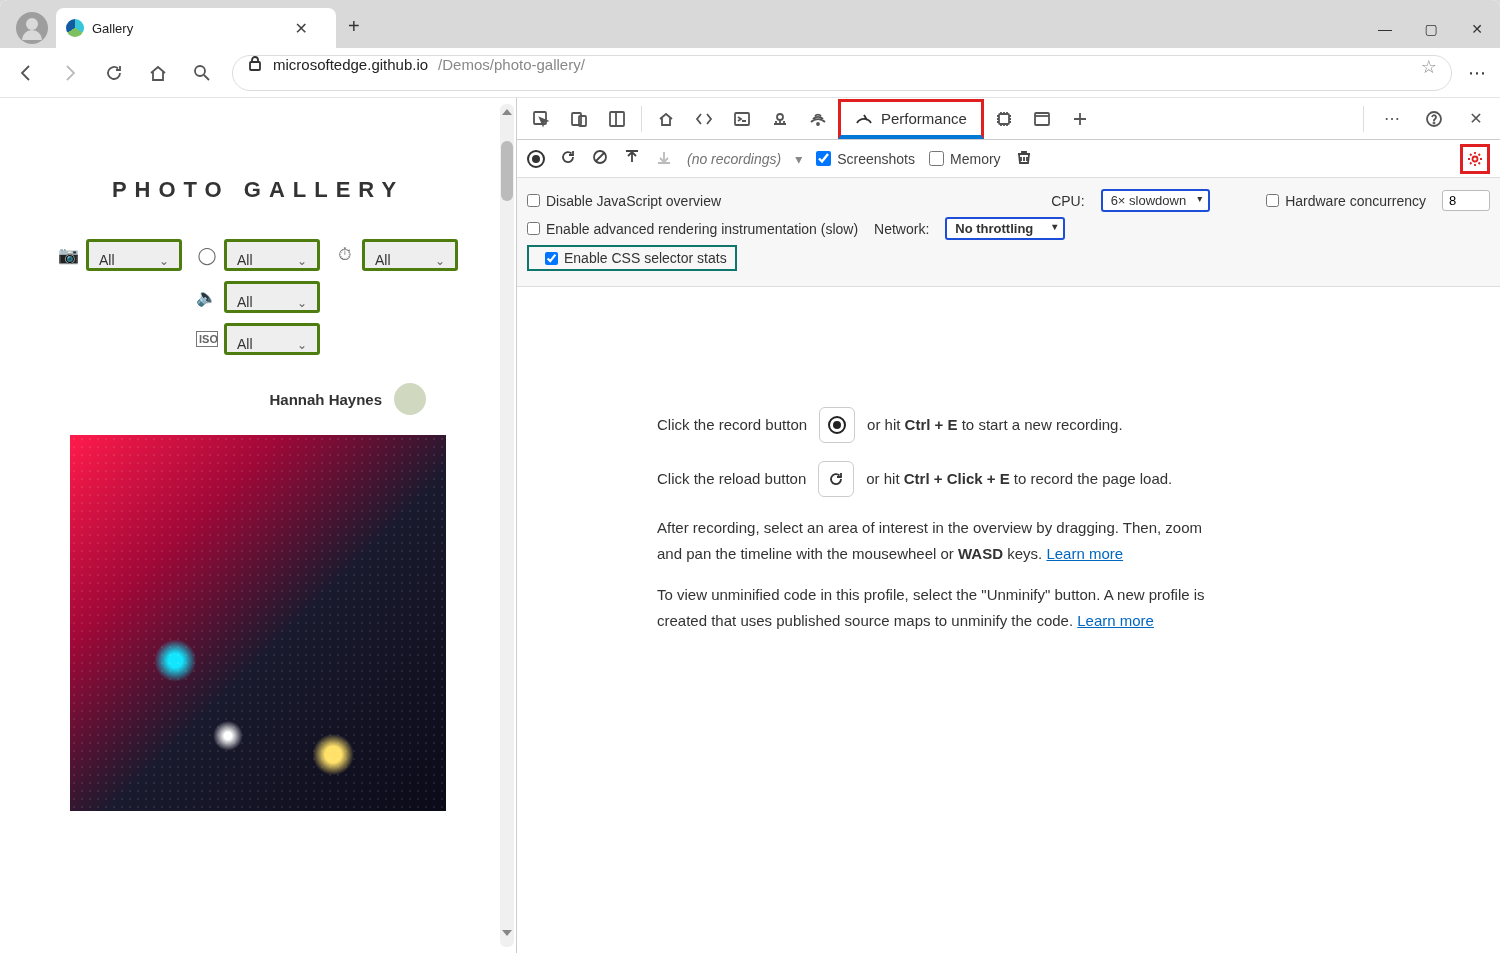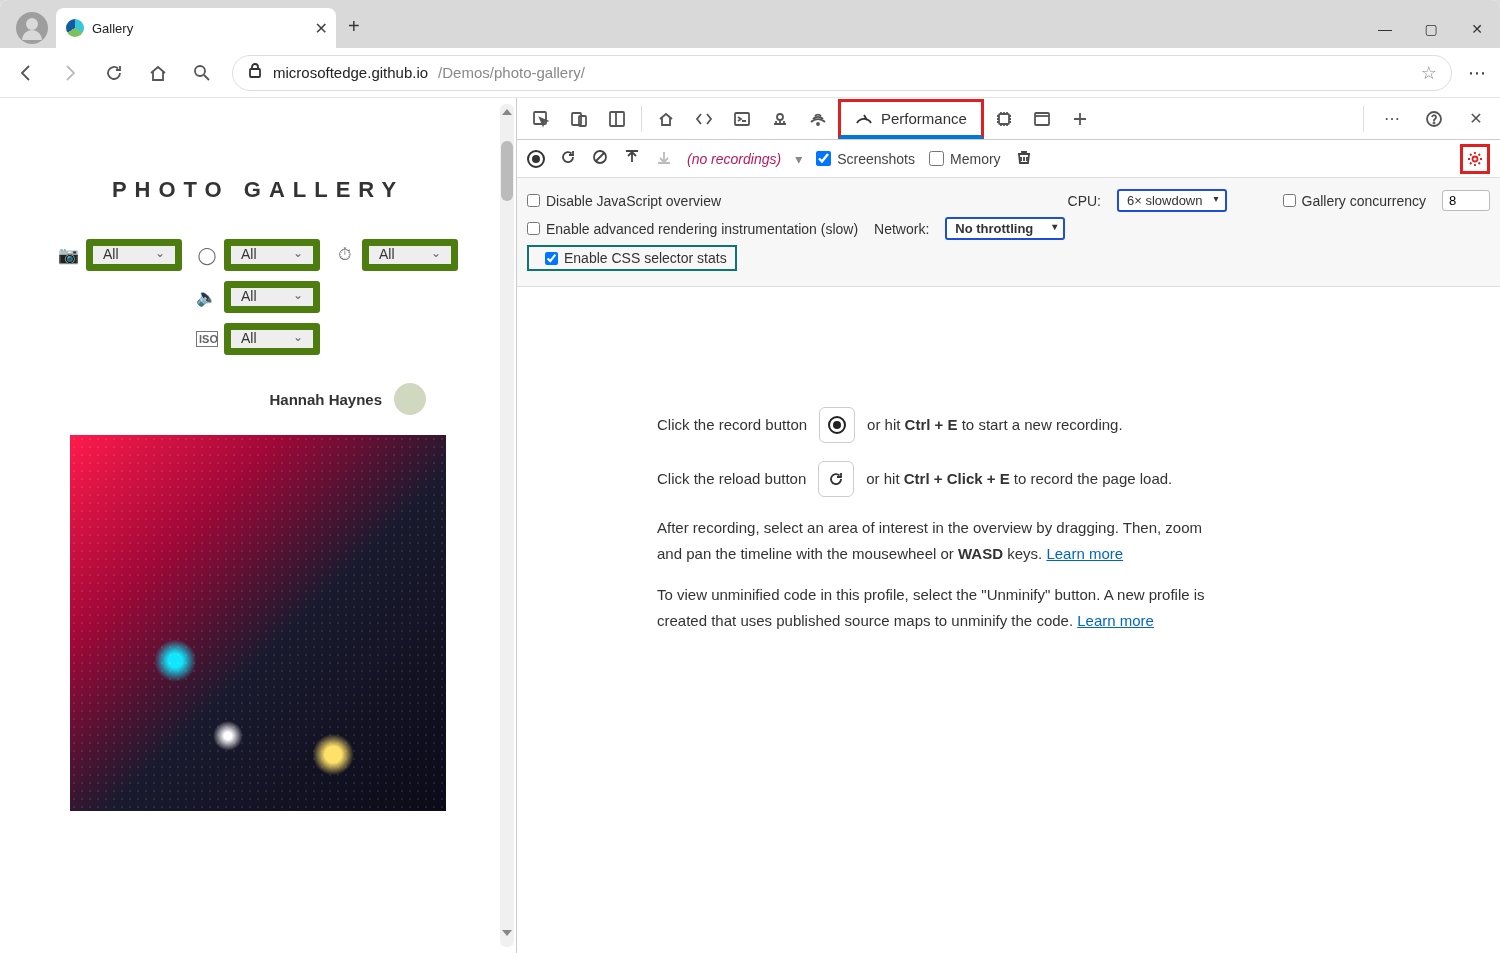--- a/index.html
+++ b/index.html
@@ -4,49 +4,49 @@
 <style>
 * { margin: 0; padding: 0; box-sizing: border-box; font-family: "Segoe UI", Arial, sans-serif; }
 body { width: 1500px; height: 953px; background: #d9d9d9; overflow: hidden; }
 .browser-window { width: 100%; height: 100%; background: #fff; border-radius: 8px; display: flex; flex-direction: column; }
 
 
 .title-bar { height: 48px; background: #d9d9d9; display: flex; align-items: flex-end; padding-left: 8px; border-radius: 8px 8px 0 0; }
 .profile-icon { width: 32px; height: 32px; background: #9e9e9e; border-radius: 50%; margin: 0 8px 4px 8px; position: relative; }
 .profile-icon::before { content:""; position:absolute; top:6px; left:10px; width:12px; height:12px; border-radius:50%; background:#d9d9d9;}
 .profile-icon::after { content:""; position:absolute; bottom:4px; left:6px; width:20px; height:10px; border-radius:10px 10px 0 0; background:#d9d9d9;}
-.tab { height: 40px; background: #fff; border-radius: 8px 8px 0 0; display: flex; align-items: center; padding: 0 8px 0 10px; gap: 8px; min-width: 280px; }
+.tab { height: 40px; background: #fff; border-radius: 8px 8px 0 0; display: flex; align-items: center; padding: 0 28px 0 10px; gap: 8px; min-width: 280px; }
 .tab-favicon { width: 18px; height: 18px; border-radius:50%; background: conic-gradient(#38c6d9 0 120deg, #7cc060 120deg 240deg, #135ba1 240deg 360deg); }
 .tab-title { font-size: 13px; color: #222; flex: 1; }
 .tab-close { font-size: 16px; color: #444; cursor: pointer; }
 .new-tab-btn { color: #333; font-size: 20px; margin-left: 12px; margin-bottom: 10px; cursor: pointer; }
 .window-controls { margin-left: auto; display: flex; }
 .win-ctrl { width: 46px; height: 38px; display:flex; align-items:center; justify-content:center; color:#333; font-size:14px;}
 
 
 .toolbar { height: 50px; background: #fff; display: flex; align-items: center; padding: 0 12px; gap: 16px; border-bottom: 1px solid #e5e5e5; }
 .tb-btn { width: 28px; height: 28px; display:flex; align-items:center; justify-content:center; color:#555; border-radius:4px; }
 .tb-btn.disabled { color: #bbb; }
-.url-bar { flex:1; height: 36px; border: 1px solid #ddd; border-radius: 18px; display:flex; align-items:center; padding: 0 14px; gap: 10px; font-size: 15px; color:#333;}
+.url-bar { flex:1; height: 36px; border: 1px solid #ddd; border-radius: 18px; display:flex; padding: 0 14px; gap: 10px; font-size: 15px; color:#333;}
 .url-host { color:#222; }
 .url-path { color:#888; }
 .star-icon { margin-left:auto; color:#888; font-size:18px;}
 .more-dots { font-size: 18px; color:#333; letter-spacing:2px;}
 
 
 .body-split { flex:1; display:flex; min-height:0; }
 
 
 .page-area { width: 516px; background:#fff; position:relative; overflow:hidden; }
 .page-content { padding: 40px 30px 0 30px; text-align:center; }
 .gallery-title { font-size: 22px; font-weight: 700; letter-spacing: 8px; color:#333; margin-bottom: 36px; margin-top: 39px;}
 .filters { display:flex; flex-wrap:wrap; justify-content:center; gap:10px 14px; margin-bottom: 28px;}
 .filter-group { display:flex; align-items:center; gap:6px;}
 .filter-icon { width:22px; color:#666; font-size:17px; text-align:center;}
-.select { width: 96px; height: 32px; background:#eee; border:7px solid #4d7c0f; border-radius:3px; display:flex; align-items:flex-start; padding:0 10px; font-size:14px; color:#333; justify-content:space-between;}
+.select { width: 96px; height: 32px; background:#eee; border:3px solid #4d7c0f; border-radius:3px; display:flex; align-items:flex-end; padding:0 10px; font-size:14px; color:#333; justify-content:space-between;}
 .chev { font-size:12px; color:#666;}
 .author-row { display:flex; align-items:center; justify-content:flex-end; padding-right:60px; gap:12px; margin-bottom:20px;}
 .author-name { font-size:15px; font-weight:600; color:#333;}
 .author-avatar { width:32px; height:32px; border-radius:50%; background:#d0d9c0;}
 .photo { width: 376px; height: 376px; margin: 0 auto; background: radial-gradient(circle at 28% 60%, #12e6ff 2%, transparent 6%), radial-gradient(circle at 70% 85%, #ffe169 2%, transparent 5%), radial-gradient(circle at 42% 80%, #fff 1%, transparent 4%), linear-gradient(135deg, #ff1b4b 0%, #a00838 28%, #1a1a2e 55%, #0a0a18 100%); position:relative;}
 .photo::after{content:""; position:absolute; inset:0; background-image: radial-gradient(rgba(255,255,255,0.15) 1px, transparent 1px); background-size: 8px 8px; opacity:0.6;}
 .scrollbar-right { position:absolute; right:2px; top:6px; bottom:6px; width:14px; background:#f0f0f0; border-radius:6px;}
 .scroll-thumb { width:12px; height:60px; background:#bbb; border-radius:6px; margin:26px auto 0;}
 .scroll-arrow { width:0; height:0; border-left:5px solid transparent; border-right:5px solid transparent; margin:5px auto;}
 .scroll-arrow.up { border-bottom:6px solid #888;}
@@ -56,21 +56,21 @@
 .devtools { flex:1; background:#fff; border-left:1px solid #ccc; display:flex; flex-direction:column; min-width:0;}
 .dt-tabs { height:42px; border-bottom:1px solid #ccc; display:flex; align-items:center; padding:0 6px; gap:2px;}
 .dt-tab-icon { width:36px; height:36px; display:flex; align-items:center; justify-content:center; color:#555; font-size:16px; border-radius:4px;}
 .divider { width:1px; height:26px; background:#ddd; margin:0 4px;}
 .perf-tab { height:40px; border:3px solid #e02020; border-bottom:4px solid #0078d4; padding: 0 14px; display:flex; align-items:center; gap:8px; font-size:15px; color:#333;}
 .dt-right { margin-left:auto; display:flex; align-items:center; gap:6px;}
 
 .dt-toolbar { height:38px; border-bottom:1px solid #ddd; display:flex; align-items:center; padding:0 10px; gap:14px; font-size:14px; color:#444; position:relative;}
 .rec-btn { width:18px; height:18px; border:2px solid #333; border-radius:50%; display:flex; align-items:center; justify-content:center;}
 .rec-btn::after{content:""; width:8px; height:8px; background:#333; border-radius:50%;}
-.no-rec { color:#be185d; font-style:italic; font-size:14px;}
+.no-rec { color:#737373; font-style:italic; font-size:14px;}
 .cb { display:flex; align-items:center; gap:6px; font-size:14px;}
 .cb input { width:15px; height:15px;}
 .settings-btn { margin-left:auto; width:30px; height:30px; border:3px solid #e02020; display:flex; align-items:center; justify-content:center; color:#e02020;}
 
 .dt-settings-panel { background:#f7f7f7; border-bottom:1px solid #ddd; padding:6px 10px 10px 10px; font-size:14px; color:#333;}
 .settings-row { display:flex; align-items:center; gap:16px; margin:5px 0; flex-wrap:wrap;}
 .settings-row label { display:flex; align-items:center; gap:6px;}
 .mini-select { border:2px solid #1d4ed8; background:#fff; padding:2px 22px 2px 8px; border-radius:3px; position:relative; font-size:13px;}
 .mini-select::after { content:"▾"; position:absolute; right:6px; font-size:10px;}
 .hw-input { width:48px; border:1px solid #bbb; padding:2px 6px; font-size:13px; border-radius:3px;}
@@ -324,21 +324,21 @@
       <div class="dt-settings-panel">
         <div class="settings-row">
           <label>
               <input type="checkbox" style="">
               <span>Disable JavaScript overview</span>
             </label>
           <span style="margin-left:auto;">CPU:</span>
           <span class="mini-select">6× slowdown</span>
           <label style="margin-left:40px;">
               <input type="checkbox" style="">
-              <span>Gallery concurrency</span>
+              <span>Hardware concurrency</span>
             </label>
           <input class="hw-input" value="8" style="">
         </div>
         <div class="settings-row">
           <label>
               <input type="checkbox" style="">
               <span>Enable advanced rendering instrumentation (slow)</span>
             </label>
           <span>Network:</span>
           <span class="mini-select" style="padding-right:30px;font-weight:bold;">No throttling</span>

